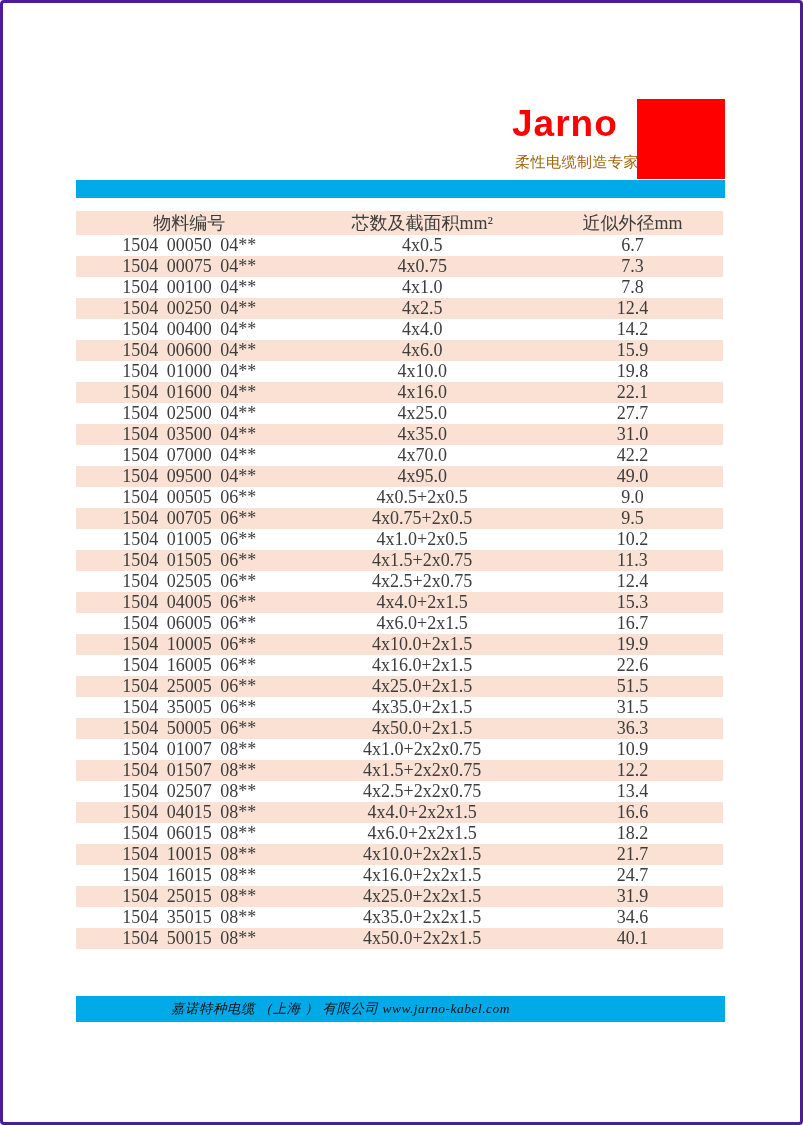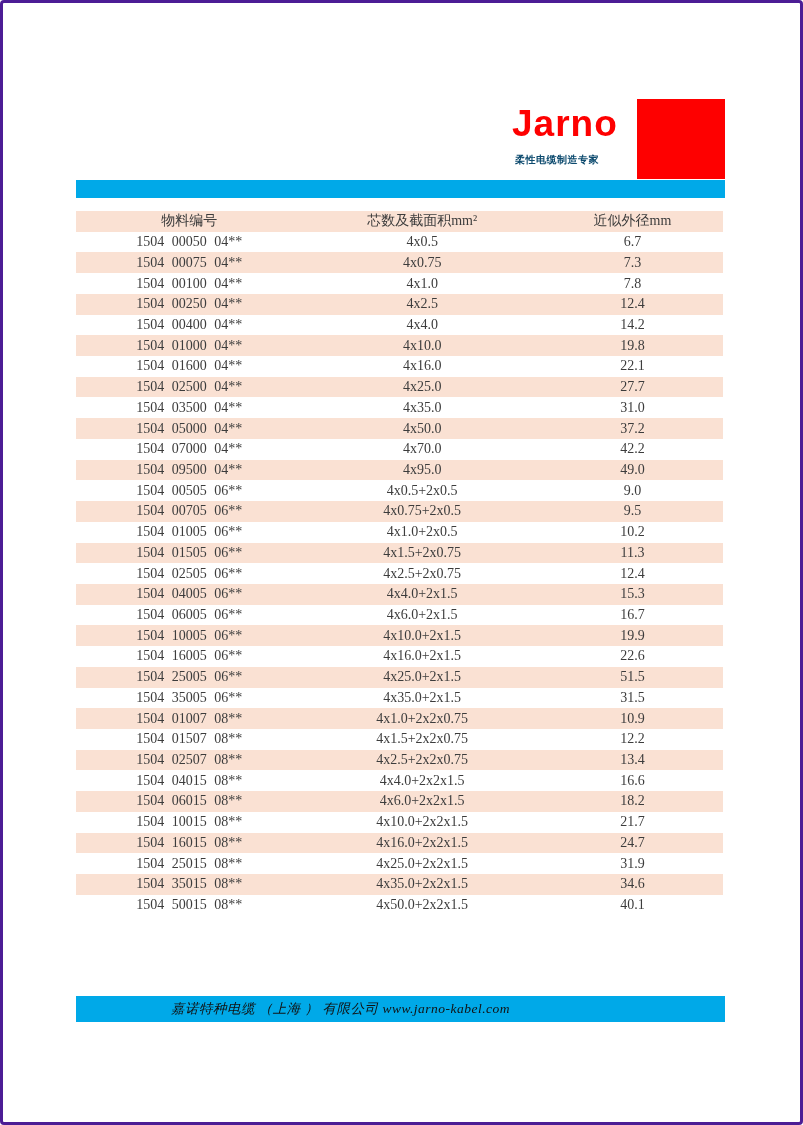--- a/index.html
+++ b/index.html
@@ -23,41 +23,41 @@
     overflow:hidden;
   }
   
   .brand-logo{
     position:absolute;left:509px;top:100px;
     font-size:37px;font-weight:bold;letter-spacing:1px;
     color:var(--brand-red);
   }
   .brand-tagline{
     position:absolute;left:512px;top:150px;
-    font-size:10px;font-weight:bold;letter-spacing:0.5px;
-    color:#0c4a6e;
+    font-size:15px;font-weight:normal;letter-spacing:0.5px;
+    color:#a16207;
   }
   .brand-red-block{
     position:absolute;left:634px;top:96px;
     width:88px;height:80px;
     background:var(--brand-red);
   }
   .cyan-bar-top{
     position:absolute;left:73px;top:177px;
     width:649px;height:18px;
     background:var(--accent-cyan);
   }
   
   table.spec{
     position:absolute;left:73px;top:208px;
     width:647px;
     border-collapse:collapse;
     table-layout:fixed;
     font-family:"Liberation Serif","DejaVu Serif",serif;
-    font-size:14px;
+    font-size:18px;
     color:var(--table-text);
     word-spacing:4px;
   }
   table.spec col.c1{width:35%;}
   table.spec col.c2{width:37%;}
   table.spec col.c3{width:28%;}
   table.spec th, table.spec td{
     height:20.73px;
     padding:0;
     text-align:center;
@@ -131,45 +131,45 @@
           <td>1504 00250 04**</td>
           <td>4x2.5</td>
           <td>12.4</td>
         </tr>
         <tr>
           <td>1504 00400 04**</td>
           <td>4x4.0</td>
           <td>14.2</td>
         </tr>
         <tr>
+          <td>1504 00600 04**</td>
+          <td>4x6.0</td>
+          <td>15.9</td>
+        </tr>
+        <tr>
           <td>1504 01000 04**</td>
           <td>4x10.0</td>
           <td>19.8</td>
         </tr>
         <tr>
           <td>1504 01600 04**</td>
           <td>4x16.0</td>
           <td>22.1</td>
         </tr>
         <tr>
           <td>1504 02500 04**</td>
           <td>4x25.0</td>
           <td>27.7</td>
         </tr>
         <tr>
           <td>1504 03500 04**</td>
           <td>4x35.0</td>
           <td>31.0</td>
         </tr>
         <tr>
-          <td>1504 05000 04**</td>
-          <td>4x50.0</td>
-          <td>37.2</td>
-        </tr>
-        <tr>
           <td>1504 07000 04**</td>
           <td>4x70.0</td>
           <td>42.2</td>
         </tr>
         <tr>
           <td>1504 09500 04**</td>
           <td>4x95.0</td>
           <td>49.0</td>
         </tr>
         <tr>
@@ -221,20 +221,25 @@
           <td>1504 25005 06**</td>
           <td>4x25.0+2x1.5</td>
           <td>51.5</td>
         </tr>
         <tr>
           <td>1504 35005 06**</td>
           <td>4x35.0+2x1.5</td>
           <td>31.5</td>
         </tr>
         <tr>
+          <td>1504 50005 06**</td>
+          <td>4x50.0+2x1.5</td>
+          <td>36.3</td>
+        </tr>
+        <tr>
           <td>1504 01007 08**</td>
           <td>4x1.0+2x2x0.75</td>
           <td>10.9</td>
         </tr>
         <tr>
           <td>1504 01507 08**</td>
           <td>4x1.5+2x2x0.75</td>
           <td>12.2</td>
         </tr>
         <tr>

